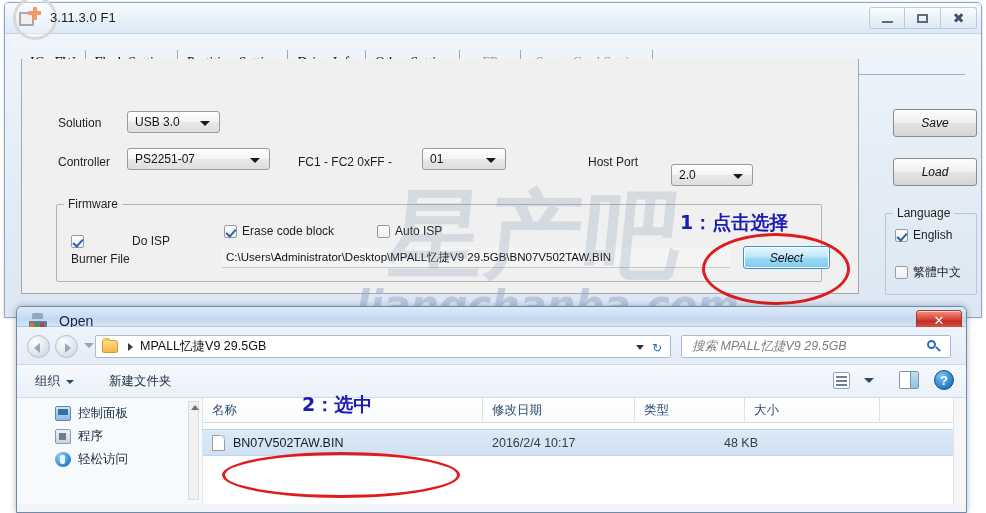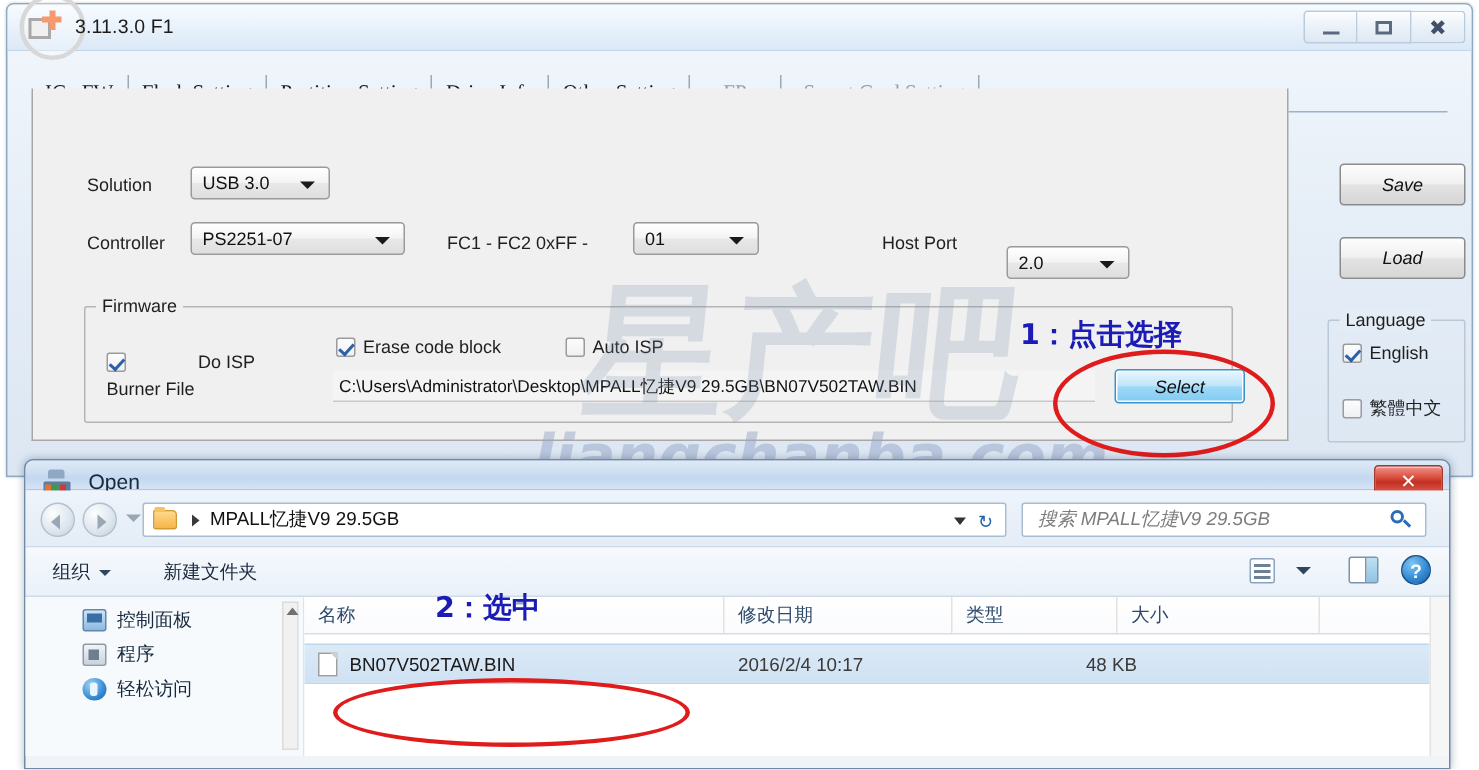--- a/index.html
+++ b/index.html
@@ -811,16 +811,16 @@
           </div>
           <div class="cell muted" style="width:152px;">2016/2/4 10:17</div>
           <div class="cell muted right" style="width:135px;">48 KB</div>
         </div>
 
         <div class="list-scroll"></div>
       </div>
     </div>
   </div>
 
-  <div class="anno" style="left:290px; top:392px;">2：选中</div>
+  <div class="anno" style="left:302px; top:392px;">2：选中</div>
   <div class="ellipse" style="left:222px; top:452px; width:238px; height:46px;"></div>
 
 </div>
 
 </body></html>

